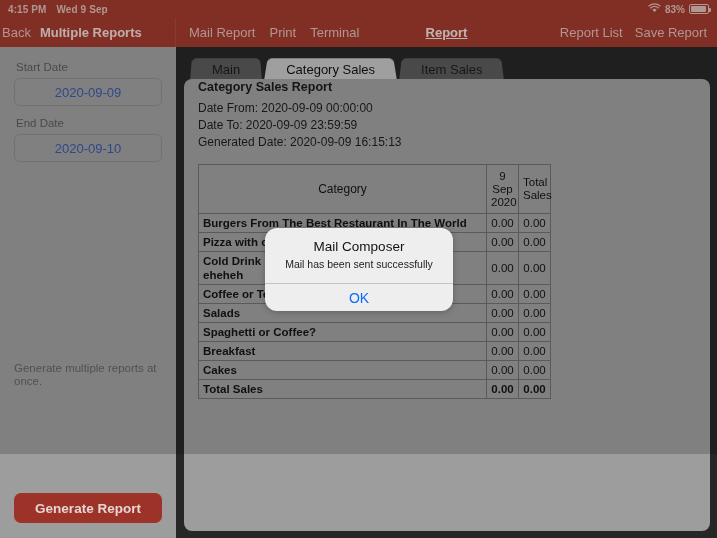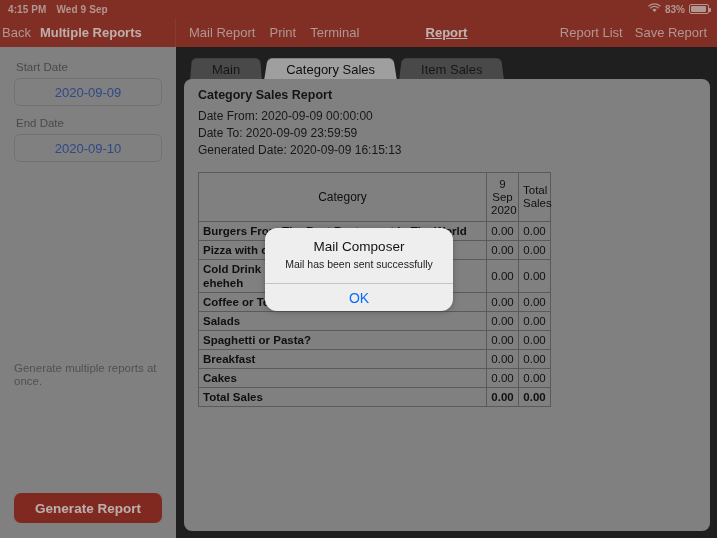--- a/index.html
+++ b/index.html
@@ -4,21 +4,21 @@
 <style>
   * { box-sizing: border-box; margin: 0; padding: 0; }
   html, body {
     width: 717px; height: 538px;
     overflow: hidden;
     font-family: "Liberation Sans", sans-serif;
     background: #1c1c1c;
   }
   #app {
     position: relative;
-    width: 717px; height: 538px;
+    width: 717px; height: 454px;
     background: #1c1c1c;
   }
 
   
   .statusbar {
     position: absolute; top: 0; left: 0;
     width: 717px; height: 18px;
     background: #9e3a2e;
     display: flex; align-items: center;
     padding: 0 8px;
@@ -153,21 +153,21 @@
   .tab.active { color: #111; }
   .tab.active .tab-bg { background: #c3c3c3; }
   .tab span.tab-label { position: relative; z-index: 1; }
 
   
   .panel {
     position: absolute; top: 32px; left: 8px;
     width: 526px; height: 452px;
     background: #9d9d9d;
     border-radius: 8px;
-    padding: 9px 14px;
+    padding: 1px 14px;
     overflow: hidden;
   }
   .rep-title {
     font-size: 12.5px; font-weight: bold; color: #1a1a1a;
     margin-bottom: 6px;
   }
   .rep-meta {
     font-size: 12px; color: #1d1d1d;
     line-height: 17px;
   }
@@ -355,21 +355,21 @@
             <td class="cat">Coffee or Tea</td>
             <td class="num">0.00</td>
             <td class="num">0.00</td>
           </tr>
           <tr>
             <td class="cat">Salads</td>
             <td class="num">0.00</td>
             <td class="num">0.00</td>
           </tr>
           <tr>
-            <td class="cat">Spaghetti or Pasta?</td>
+            <td class="cat">Spaghetti or Coffee?</td>
             <td class="num">0.00</td>
             <td class="num">0.00</td>
           </tr>
           <tr>
             <td class="cat">Breakfast</td>
             <td class="num">0.00</td>
             <td class="num">0.00</td>
           </tr>
           <tr>
             <td class="cat">Cakes</td>

